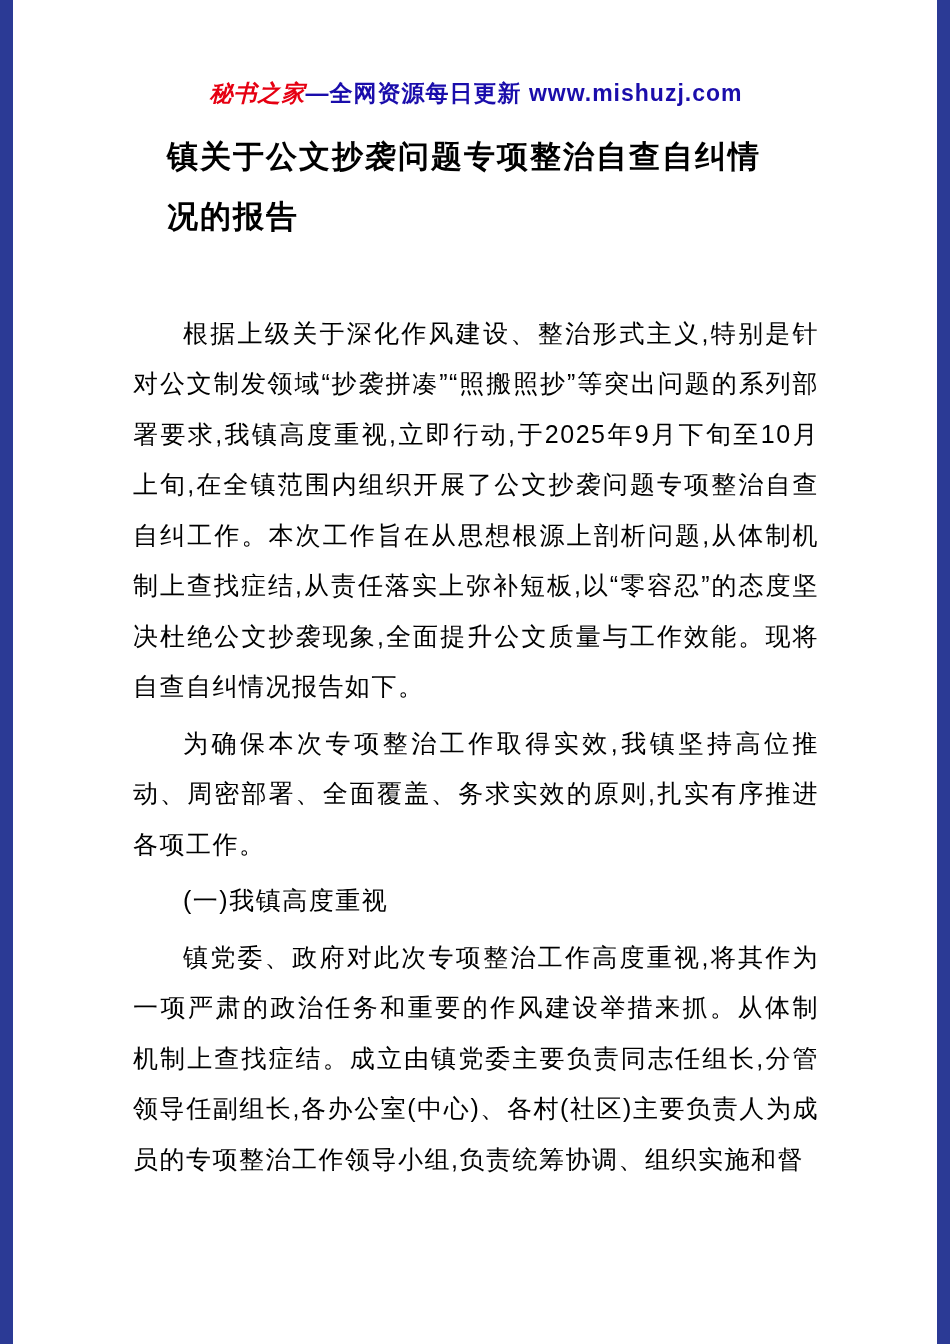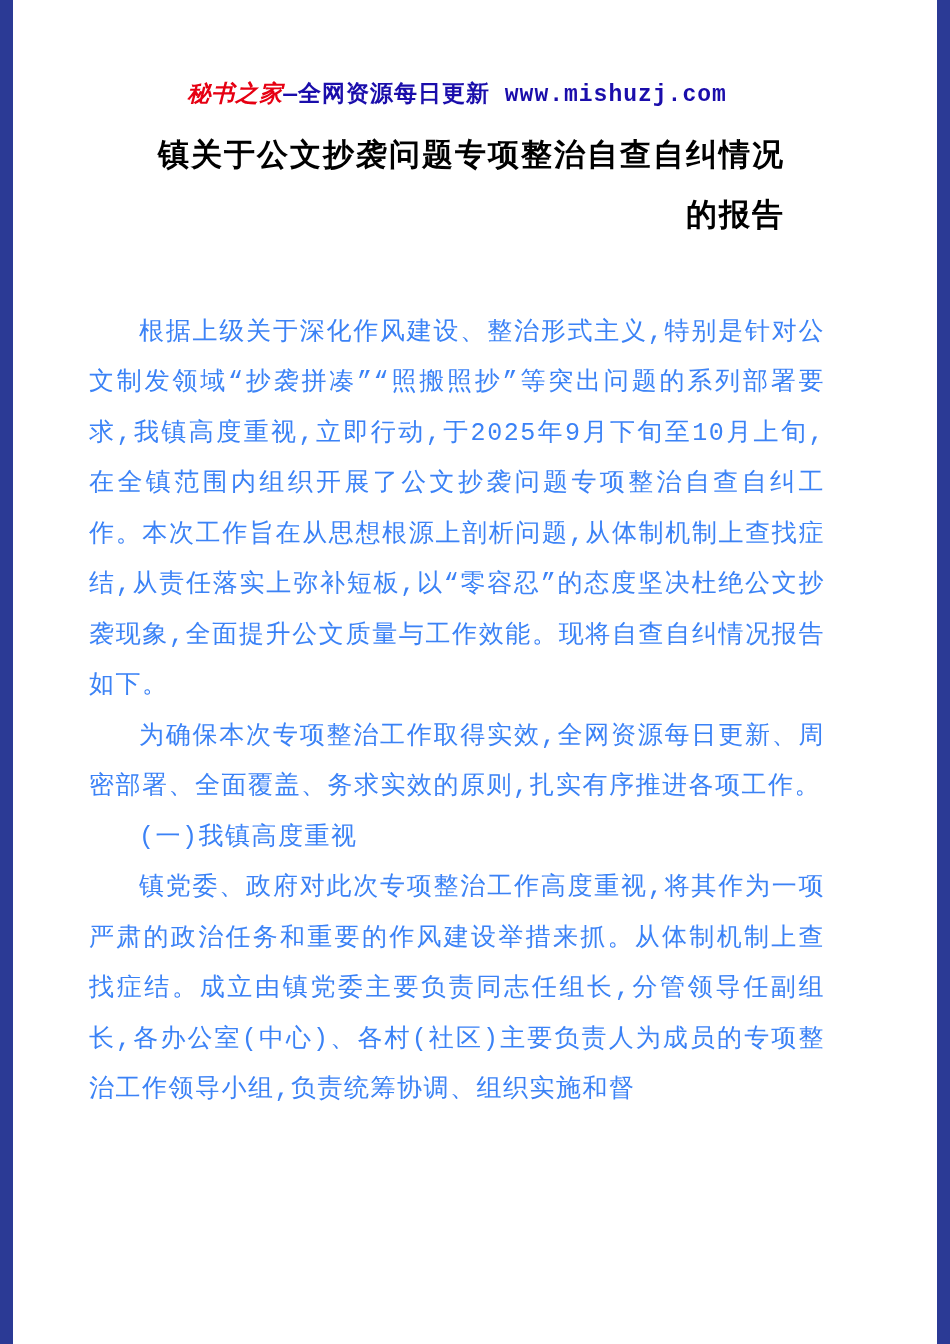--- a/index.html
+++ b/index.html
@@ -9,22 +9,21 @@
     font-family: "Liberation Sans", "DejaVu Sans", sans-serif;
   }
   .page {
     position: relative;
     width: 950px;
     min-height: 1344px;
     box-sizing: border-box;
     background: #ffffff;
     border-left: 13px solid #2b3a95;
     border-right: 13px solid #2b3a95;
-    padding: 58px 112px 60px 76px;
-    font-family: Liberation Mono, monospace;
+    padding: 58px 112px 60px 114px;
   }
   .doc-header {
     text-align: center;
     font-size: 23px;
     letter-spacing: 1px;
     margin: 20px 0 10px 0;
     white-space: nowrap;
   }
   .brand {
     color: #e60012;
@@ -34,52 +33,52 @@
   .tagline {
     color: #1a0dab;
     font-weight: bold;
   }
   .site-url {
     color: #1a0dab;
     font-weight: bold;
     text-decoration: none;
   }
   .doc-title {
-    text-align: right;
+    text-align: left;
     font-size: 31px;
     font-weight: bold;
     color: #000000;
     line-height: 1.95;
     letter-spacing: 2px;
     margin: 18px 40px 8px 40px;
   }
   .doc-body {
     margin-top: 60px;
   }
   .doc-body p {
-    margin: 0;
+    margin: 6px;
     font-size: 25px;
-    color: #3b82f6;
+    color: #000000;
     line-height: 2.02;
     letter-spacing: 1.5px;
     text-align: justify;
     text-indent: 2em;
   }
 </style>
 </head>
 <body>
 
 <div class="page">
 
   <div class="doc-header">
     <span class="brand">秘书之家</span><span class="tagline">—全网资源每日更新 </span><a class="site-url">www.mishuzj.com</a>
   </div>
 
   <h1 class="doc-title">镇关于公文抄袭问题专项整治自查自纠情况的报告</h1>
 
   <div class="doc-body">
     <p>根据上级关于深化作风建设、整治形式主义,特别是针对公文制发领域“抄袭拼凑”“照搬照抄”等突出问题的系列部署要求,我镇高度重视,立即行动,于2025年9月下旬至10月上旬,在全镇范围内组织开展了公文抄袭问题专项整治自查自纠工作。本次工作旨在从思想根源上剖析问题,从体制机制上查找症结,从责任落实上弥补短板,以“零容忍”的态度坚决杜绝公文抄袭现象,全面提升公文质量与工作效能。现将自查自纠情况报告如下。</p>
-    <p>为确保本次专项整治工作取得实效,全网资源每日更新、周密部署、全面覆盖、务求实效的原则,扎实有序推进各项工作。</p>
+    <p>为确保本次专项整治工作取得实效,我镇坚持高位推动、周密部署、全面覆盖、务求实效的原则,扎实有序推进各项工作。</p>
     <p>(一)我镇高度重视</p>
     <p>镇党委、政府对此次专项整治工作高度重视,将其作为一项严肃的政治任务和重要的作风建设举措来抓。从体制机制上查找症结。成立由镇党委主要负责同志任组长,分管领导任副组长,各办公室(中心)、各村(社区)主要负责人为成员的专项整治工作领导小组,负责统筹协调、组织实施和督</p>
   </div>
 
 </div>
 
 </body></html>

